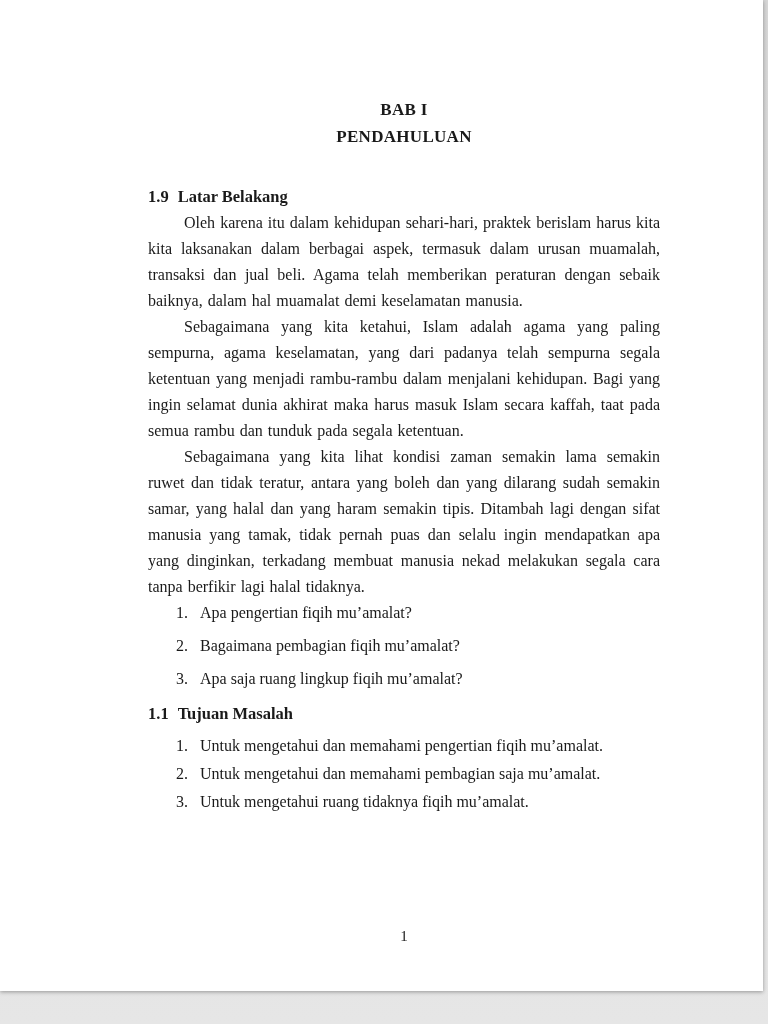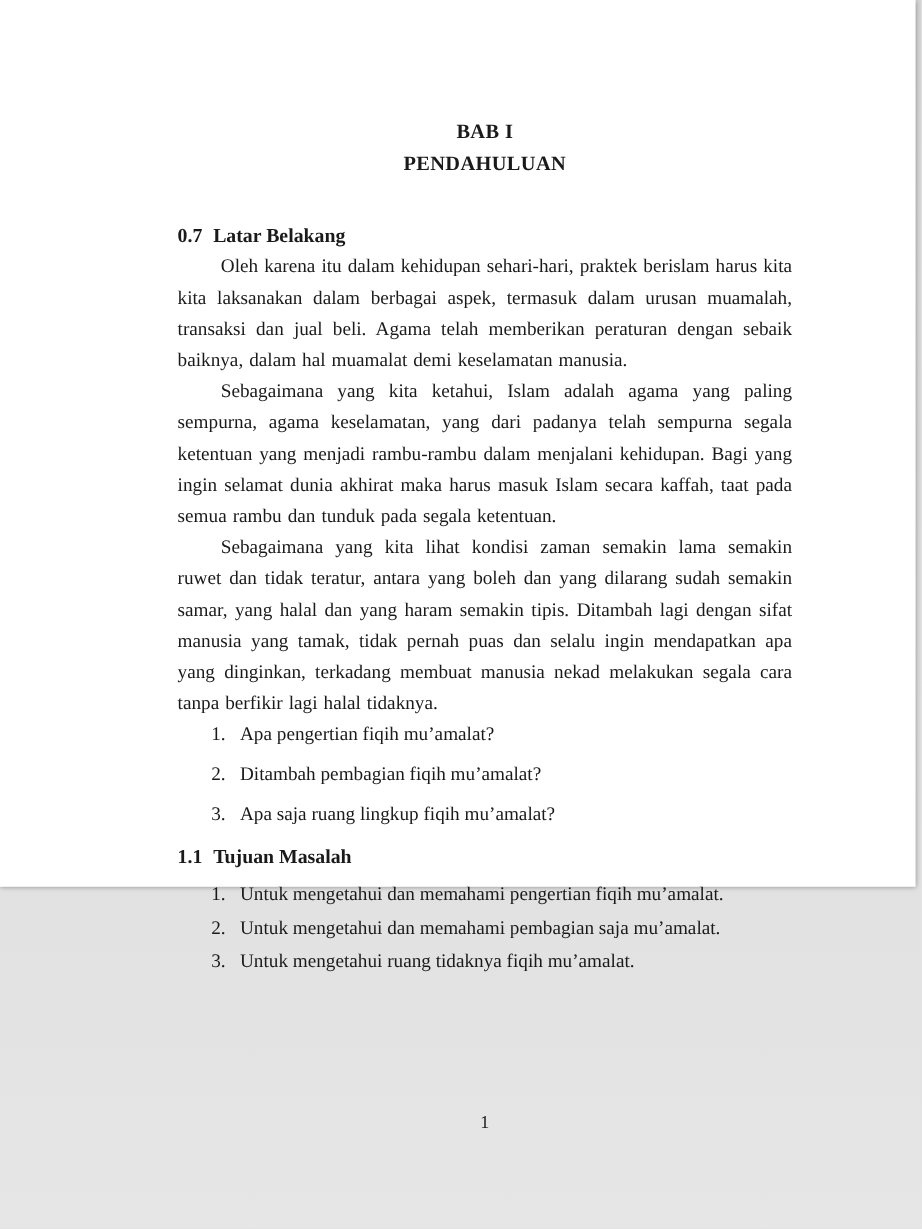--- a/index.html
+++ b/index.html
@@ -14,21 +14,21 @@
     position: relative;
     width: 768px;
     height: 1024px;
     background: linear-gradient(#d6d6d6, #e6e6e6);
   }
   .page {
     position: absolute;
     top: 0;
     left: 0;
     width: 763px;
-    height: 739px;
+    height: 991px;
     background: #ffffff;
     box-shadow: 0 1px 4px rgba(0,0,0,0.35);
     color: #1a1a1a;
   }
   .doc-title {
     padding-top: 96px;
     margin-left: 148px;
     width: 512px;
     text-align: center;
     font-weight: bold;
@@ -86,36 +86,36 @@
   <div class="page">
 
     <div class="doc-title">
       <div>BAB I</div>
       <div>PENDAHULUAN</div>
     </div>
 
     <div class="content">
 
       <h2 class="sec-heading sec-heading-first">
-        <span class="sec-num">0.7</span><span class="sec-label">Latar Belakang</span>
+        <span class="sec-num">1.9</span><span class="sec-label">Latar Belakang</span>
       </h2>
 
       <p class="body-par">Oleh karena itu dalam kehidupan sehari-hari, praktek berislam harus kita kita laksanakan dalam berbagai aspek, termasuk dalam urusan muamalah, transaksi dan jual beli. Agama telah memberikan peraturan dengan sebaik baiknya, dalam hal muamalat demi keselamatan manusia.</p>
       <p class="body-par">Sebagaimana yang kita ketahui, Islam adalah agama yang paling sempurna, agama keselamatan, yang dari padanya telah sempurna segala ketentuan yang menjadi rambu-rambu dalam menjalani kehidupan. Bagi yang ingin selamat dunia akhirat maka harus masuk Islam secara kaffah, taat pada semua rambu dan tunduk pada segala ketentuan.</p>
       <p class="body-par">Sebagaimana yang kita lihat kondisi zaman semakin lama semakin ruwet dan tidak teratur, antara yang boleh dan yang dilarang sudah semakin samar, yang halal dan yang haram semakin tipis. Ditambah lagi dengan sifat manusia yang tamak, tidak pernah puas dan selalu ingin mendapatkan apa yang dinginkan, terkadang membuat manusia nekad melakukan segala cara tanpa berfikir lagi halal tidaknya.</p>
 
 
       <ol class="doc-list list-spaced">
         <li>
           <span class="num">1.</span>
           <span>Apa pengertian fiqih mu’amalat?</span>
         </li>
         <li>
           <span class="num">2.</span>
-          <span>Ditambah pembagian fiqih mu’amalat?</span>
+          <span>Bagaimana pembagian fiqih mu’amalat?</span>
         </li>
         <li>
           <span class="num">3.</span>
           <span>Apa saja ruang lingkup fiqih mu’amalat?</span>
         </li>
       </ol>
 
       <h2 class="sec-heading sec-heading-last">
         <span class="sec-num">1.1</span><span class="sec-label">Tujuan Masalah</span>
       </h2>

